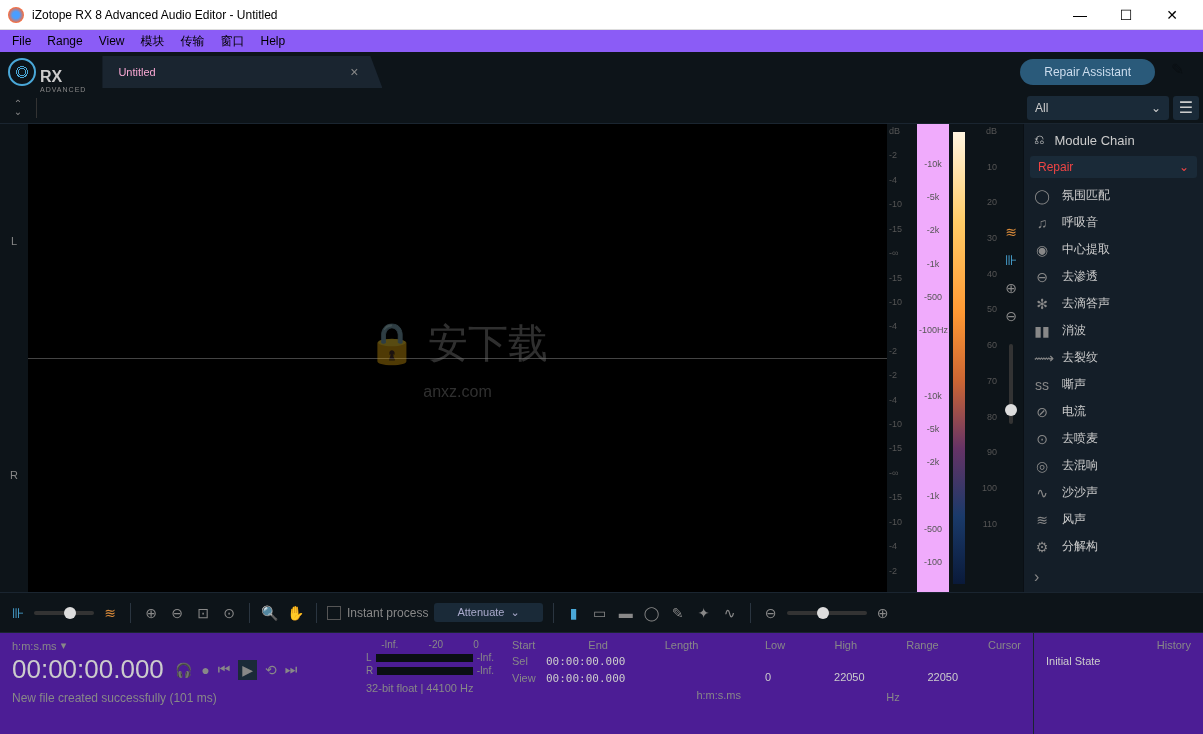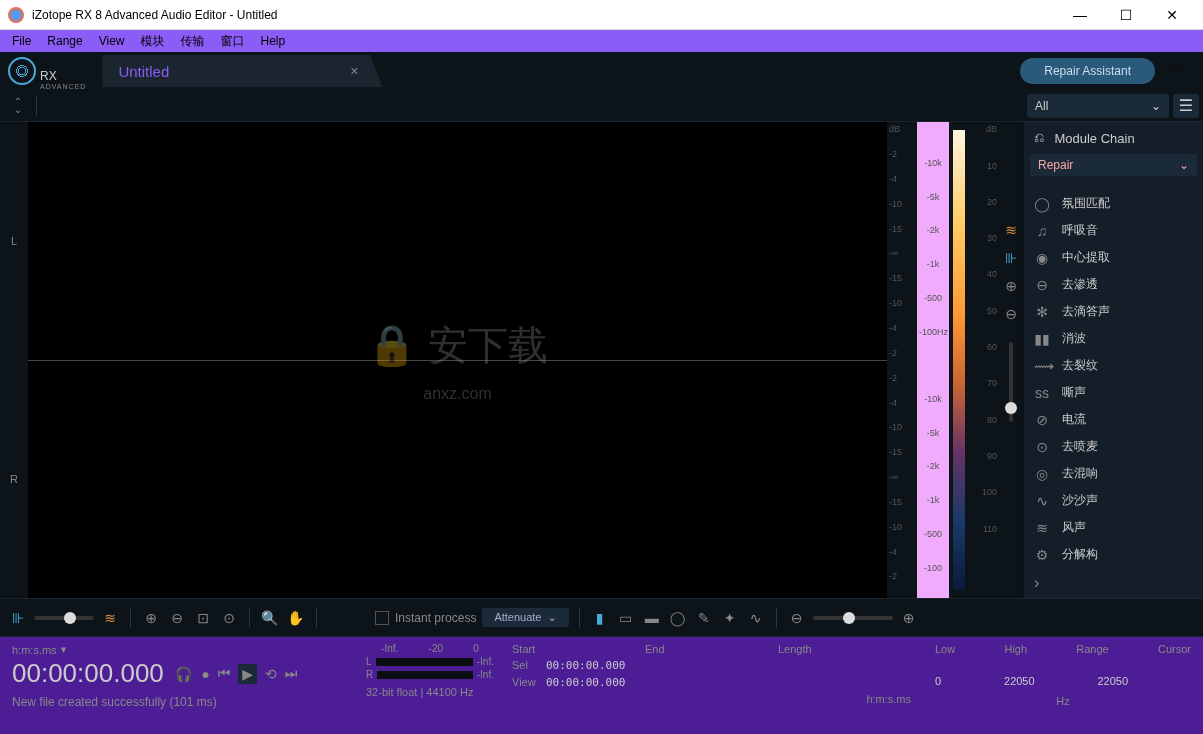--- a/index.html
+++ b/index.html
@@ -17,24 +17,24 @@
 .menubar .menuitem { padding: 0 8px; }
 
 
 .app { background: #0d1419; height: 682px; display: flex; flex-direction: column; }
 
 
 .header { height: 40px; background: #0d1419; display: flex; align-items: center; }
 .logo-block { display: flex; align-items: center; padding: 0 8px; }
 .logo-circle { width: 28px; height: 28px; border: 2px solid #4aa8d8; border-radius: 50%; display: flex; align-items: center; justify-content: center; margin-right: 4px; }
 .logo-circle::before { content: ""; width: 14px; height: 14px; background: radial-gradient(circle, transparent 30%, #4aa8d8 30%, #4aa8d8 40%, transparent 40%, transparent 50%, #4aa8d8 50%, #4aa8d8 60%, transparent 60%); border-radius: 50%; }
-.logo-text { font-size: 12px; font-weight: normal; color: #ccc; margin-top: 17px; }
+.logo-text { font-size: 16px; font-weight: bold; color: #ccc; margin-top: 17px; }
 .logo-sub { font-size: 7px; color: #888; letter-spacing: 1px; }
 .tab { background: #1a2530; height: 32px; display: flex; align-items: center; padding: 0 16px; margin-left: 8px; min-width: 280px; position: relative; clip-path: polygon(0 0, calc(100% - 12px) 0, 100% 100%, 0 100%); }
-.tab-title { color: #8b5cf6; font-size: 15px; }
+.tab-title { color: #f9a8d4; font-size: 11px; }
 .tab-close { color: #888; margin-left: auto; font-size: 14px; padding-right: 8px; }
 .spacer { flex: 1; }
 .repair-btn { background: #2a5a7a; color: #cde; padding: 6px 24px; border-radius: 14px; font-size: 12px; margin-right: 8px; }
 .header-icon { width: 24px; height: 24px; margin: 0 8px; opacity: 0.3; }
 
 
 .subheader { height: 32px; background: #0d1419; display: flex; align-items: center; border-bottom: 1px solid #1a2530; }
 .collapse-btn { width: 28px; height: 28px; display: flex; flex-direction: column; align-items: center; justify-content: center; color: #888; margin-left: 4px; }
 .collapse-btn span { font-size: 10px; line-height: 8px; }
 .timeline-ruler { flex: 1; height: 20px; border-left: 1px solid #333; margin-left: 4px; }
@@ -56,36 +56,36 @@
 .side-tools { width: 24px; display: flex; flex-direction: column; align-items: center; gap: 10px; padding-top: 100px; color: #888; }
 .side-tools .icon { width: 18px; height: 18px; font-size: 14px; text-align: center; }
 .slider-vert { width: 4px; height: 80px; background: #333; border-radius: 2px; position: relative; margin-top: 8px; }
 .slider-vert::after { content: ""; position: absolute; top: 60px; left: -4px; width: 12px; height: 12px; background: #ddd; border-radius: 50%; }
 
 
 .right-panel { width: 180px; background: #141e28; display: flex; flex-direction: column; border-left: 1px solid #0a0f14; }
 .filter-select { flex: 1; background: #1a2a38; color: #ccc; font-size: 12px; padding: 4px 8px; border-radius: 3px; display: flex; align-items: center; justify-content: space-between; }
 .filter-menu { width: 26px; height: 24px; background: #1a2a38; border-radius: 3px; display: flex; align-items: center; justify-content: center; color: #ccc; }
 .module-chain { display: flex; align-items: center; padding: 8px 10px; color: #ccc; font-size: 13px; gap: 10px; }
-.category-select { margin: 0 6px 14px 6px; background: #1a2a38; color: #fca5a5; font-size: 12px; padding: 4px 8px; border-radius: 3px; display: flex; justify-content: space-between; }
+.category-select { margin: 0 6px 4px 6px; background: #1a2a38; color: #ef4444; font-size: 12px; padding: 4px 8px; border-radius: 3px; display: flex; justify-content: space-between; }
 .module-list { flex: 1; overflow: hidden; }
 .module-item { display: flex; align-items: center; padding: 5px 10px; color: #ccc; font-size: 12px; gap: 12px; }
 .module-item .micon { width: 16px; height: 16px; color: #888; font-size: 14px; text-align: center; }
 .expand-row { padding: 6px 10px; color: #888; }
 
 
 .toolbar { height: 40px; background: #0d1419; display: flex; align-items: center; padding: 0 8px; gap: 6px; border-top: 1px solid #1a2530; }
 .toolbar .tb-icon { color: #888; font-size: 14px; width: 20px; text-align: center; }
 .toolbar .tb-icon.active { color: #4aa8d8; }
 .toolbar .divider { width: 1px; height: 20px; background: #2a3540; margin: 0 4px; }
 .slider-h { width: 60px; height: 4px; background: #333; border-radius: 2px; position: relative; }
 .slider-h::after { content: ""; position: absolute; top: -4px; left: 30px; width: 12px; height: 12px; background: #ddd; border-radius: 50%; }
-.instant-check { display: flex; align-items: flex-end; gap: 6px; color: #888; font-size: 12px; margin-left: 48px; }
+.instant-check { display: flex; align-items: flex-end; gap: 6px; color: #888; font-size: 12px; }
 .instant-check .checkbox { width: 14px; height: 14px; border: 1px solid #555; }
-.attenuate { background: #1a2a38; color: #aac; padding: 3px 12px; font-size: 11px; border-radius: 3px; display: flex; gap: 6px; }
+.attenuate { background: #1a2a38; color: #aac; padding: 3px 23px; font-size: 11px; border-radius: 3px; display: flex; gap: 6px; }
 
 
 .bottom { height: 102px; background: #4c1d95; display: flex; border-top: 1px solid #1a2530; }
 .time-block { width: 360px; padding: 6px 12px; }
 .time-label-row { display: flex; align-items: center; gap: 4px; color: #888; font-size: 11px; }
 .big-time { font-size: 26px; color: #ccc; font-family: monospace; margin-top: 2px; display: flex; align-items: center; gap: 12px; }
 .transport-btns { display: flex; gap: 8px; color: #888; font-size: 14px; align-items: center; }
 .transport-btns .play { background: #1a2a38; padding: 2px 4px; }
 .status-text { color: #888; font-size: 12px; margin-top: 6px; }
 
@@ -413,15 +413,19 @@
       </div>
       <div class="range-values">
         <span>0</span>
         <span>22050</span>
         <span>22050</span>
         <span></span>
       </div>
       <div class="range-unit">Hz</div>
     </div>
 
+    <div class="history-block">
+      <div class="history-title">History</div>
+      <div class="history-item">Initial State</div>
+    </div>
   </div>
 
 </div>
 
 </body></html>

